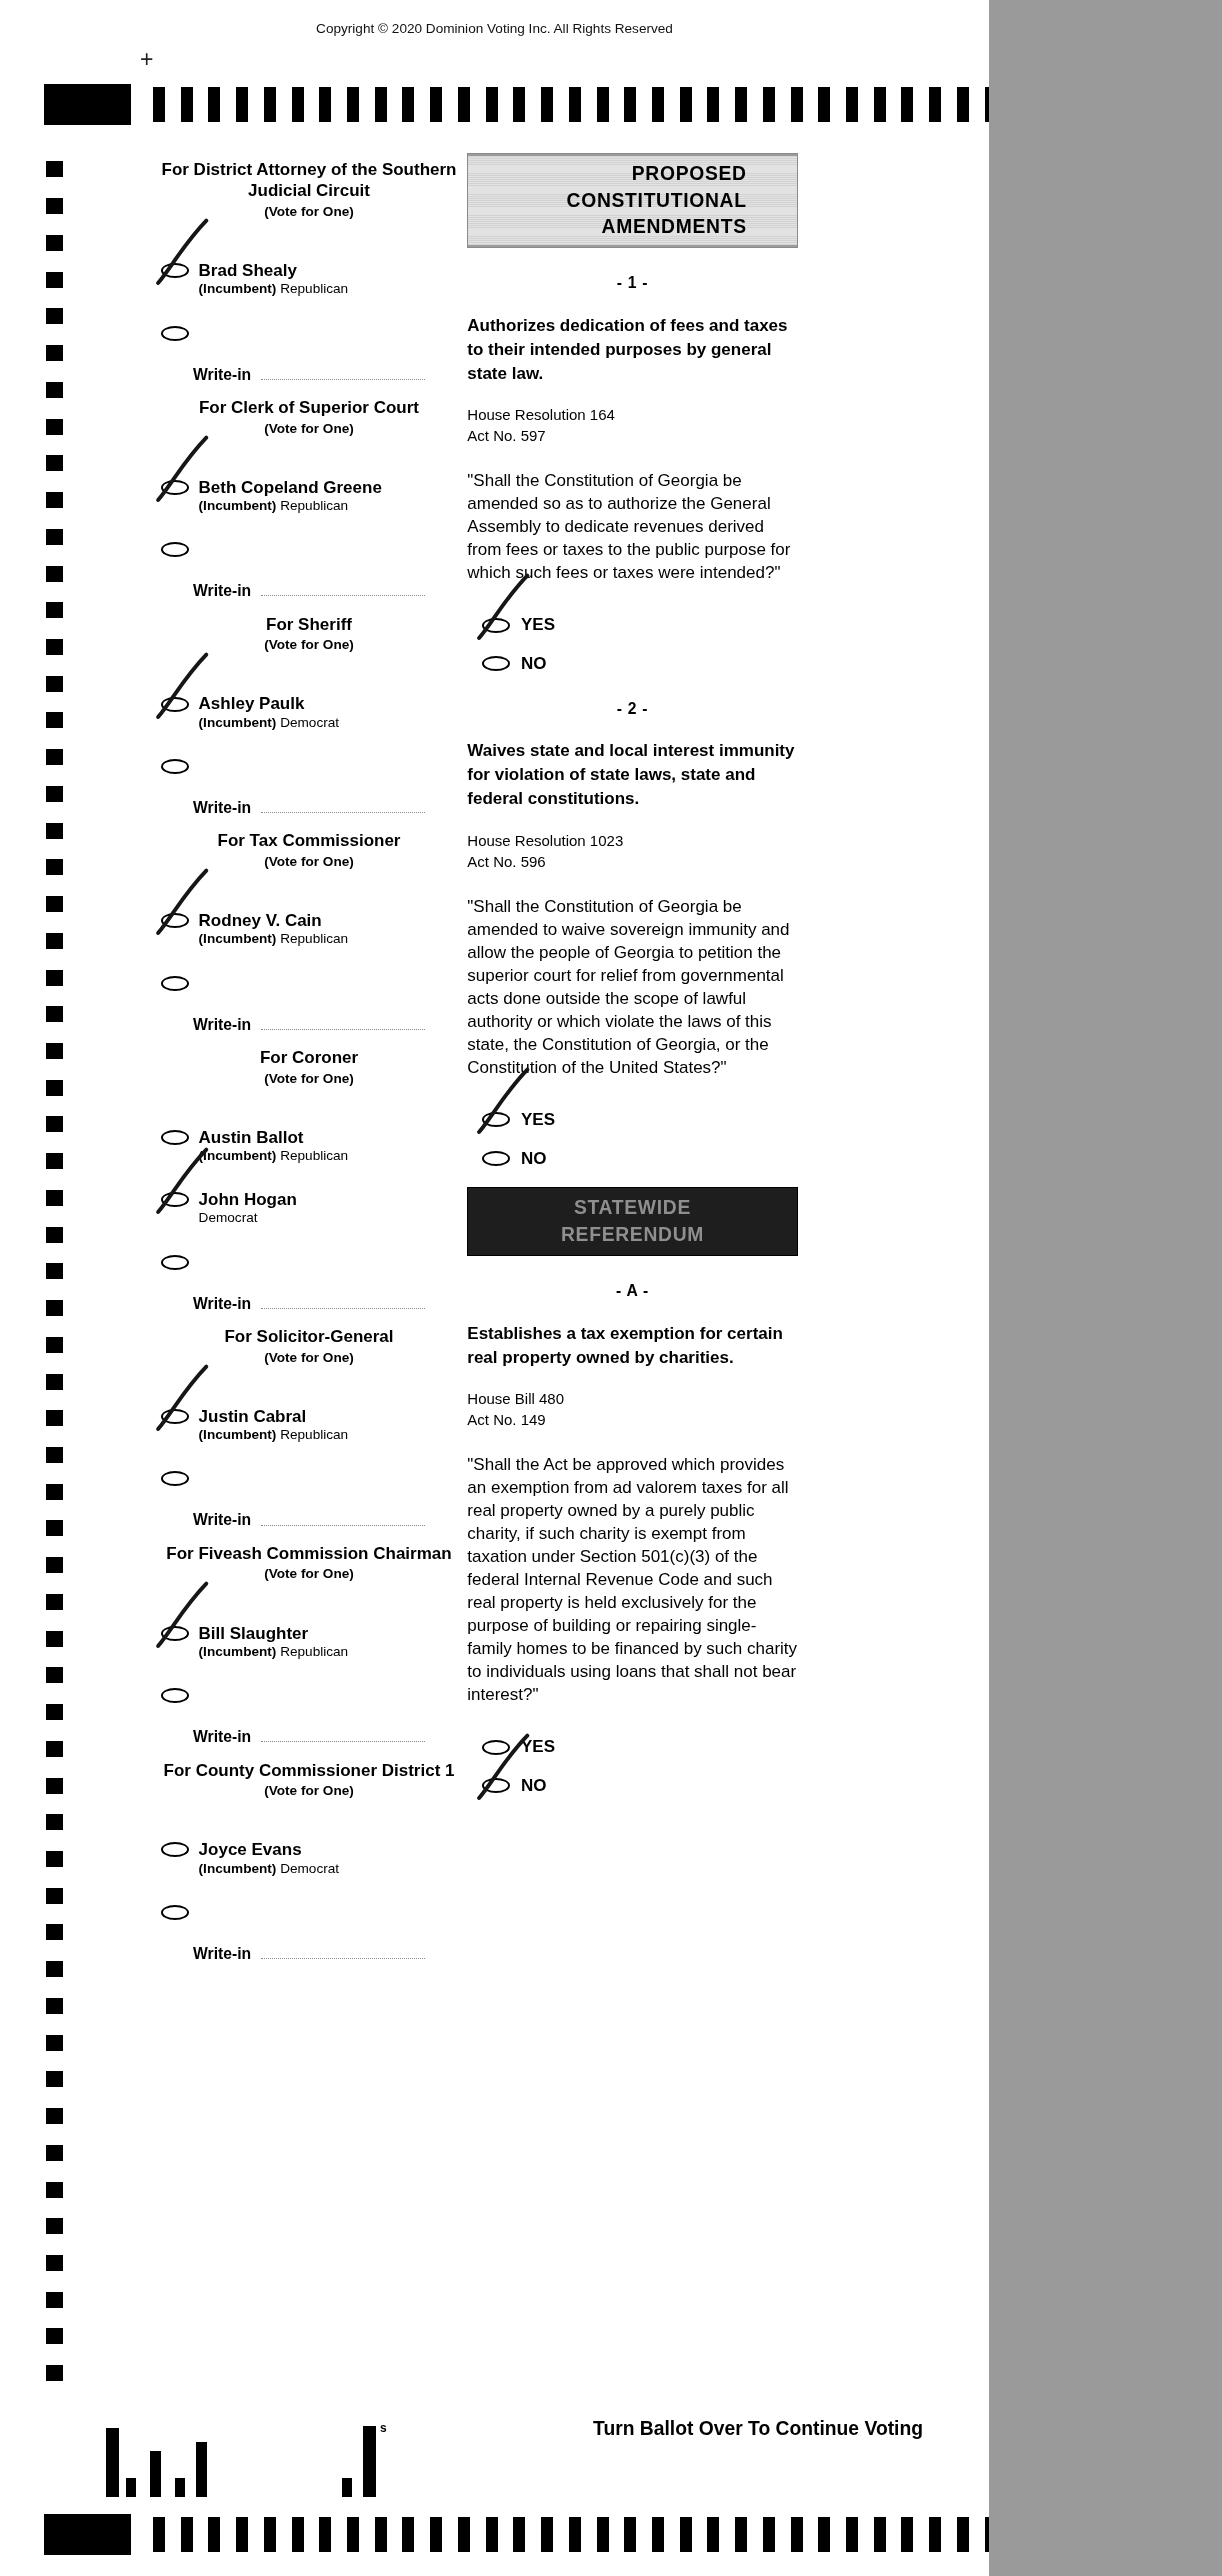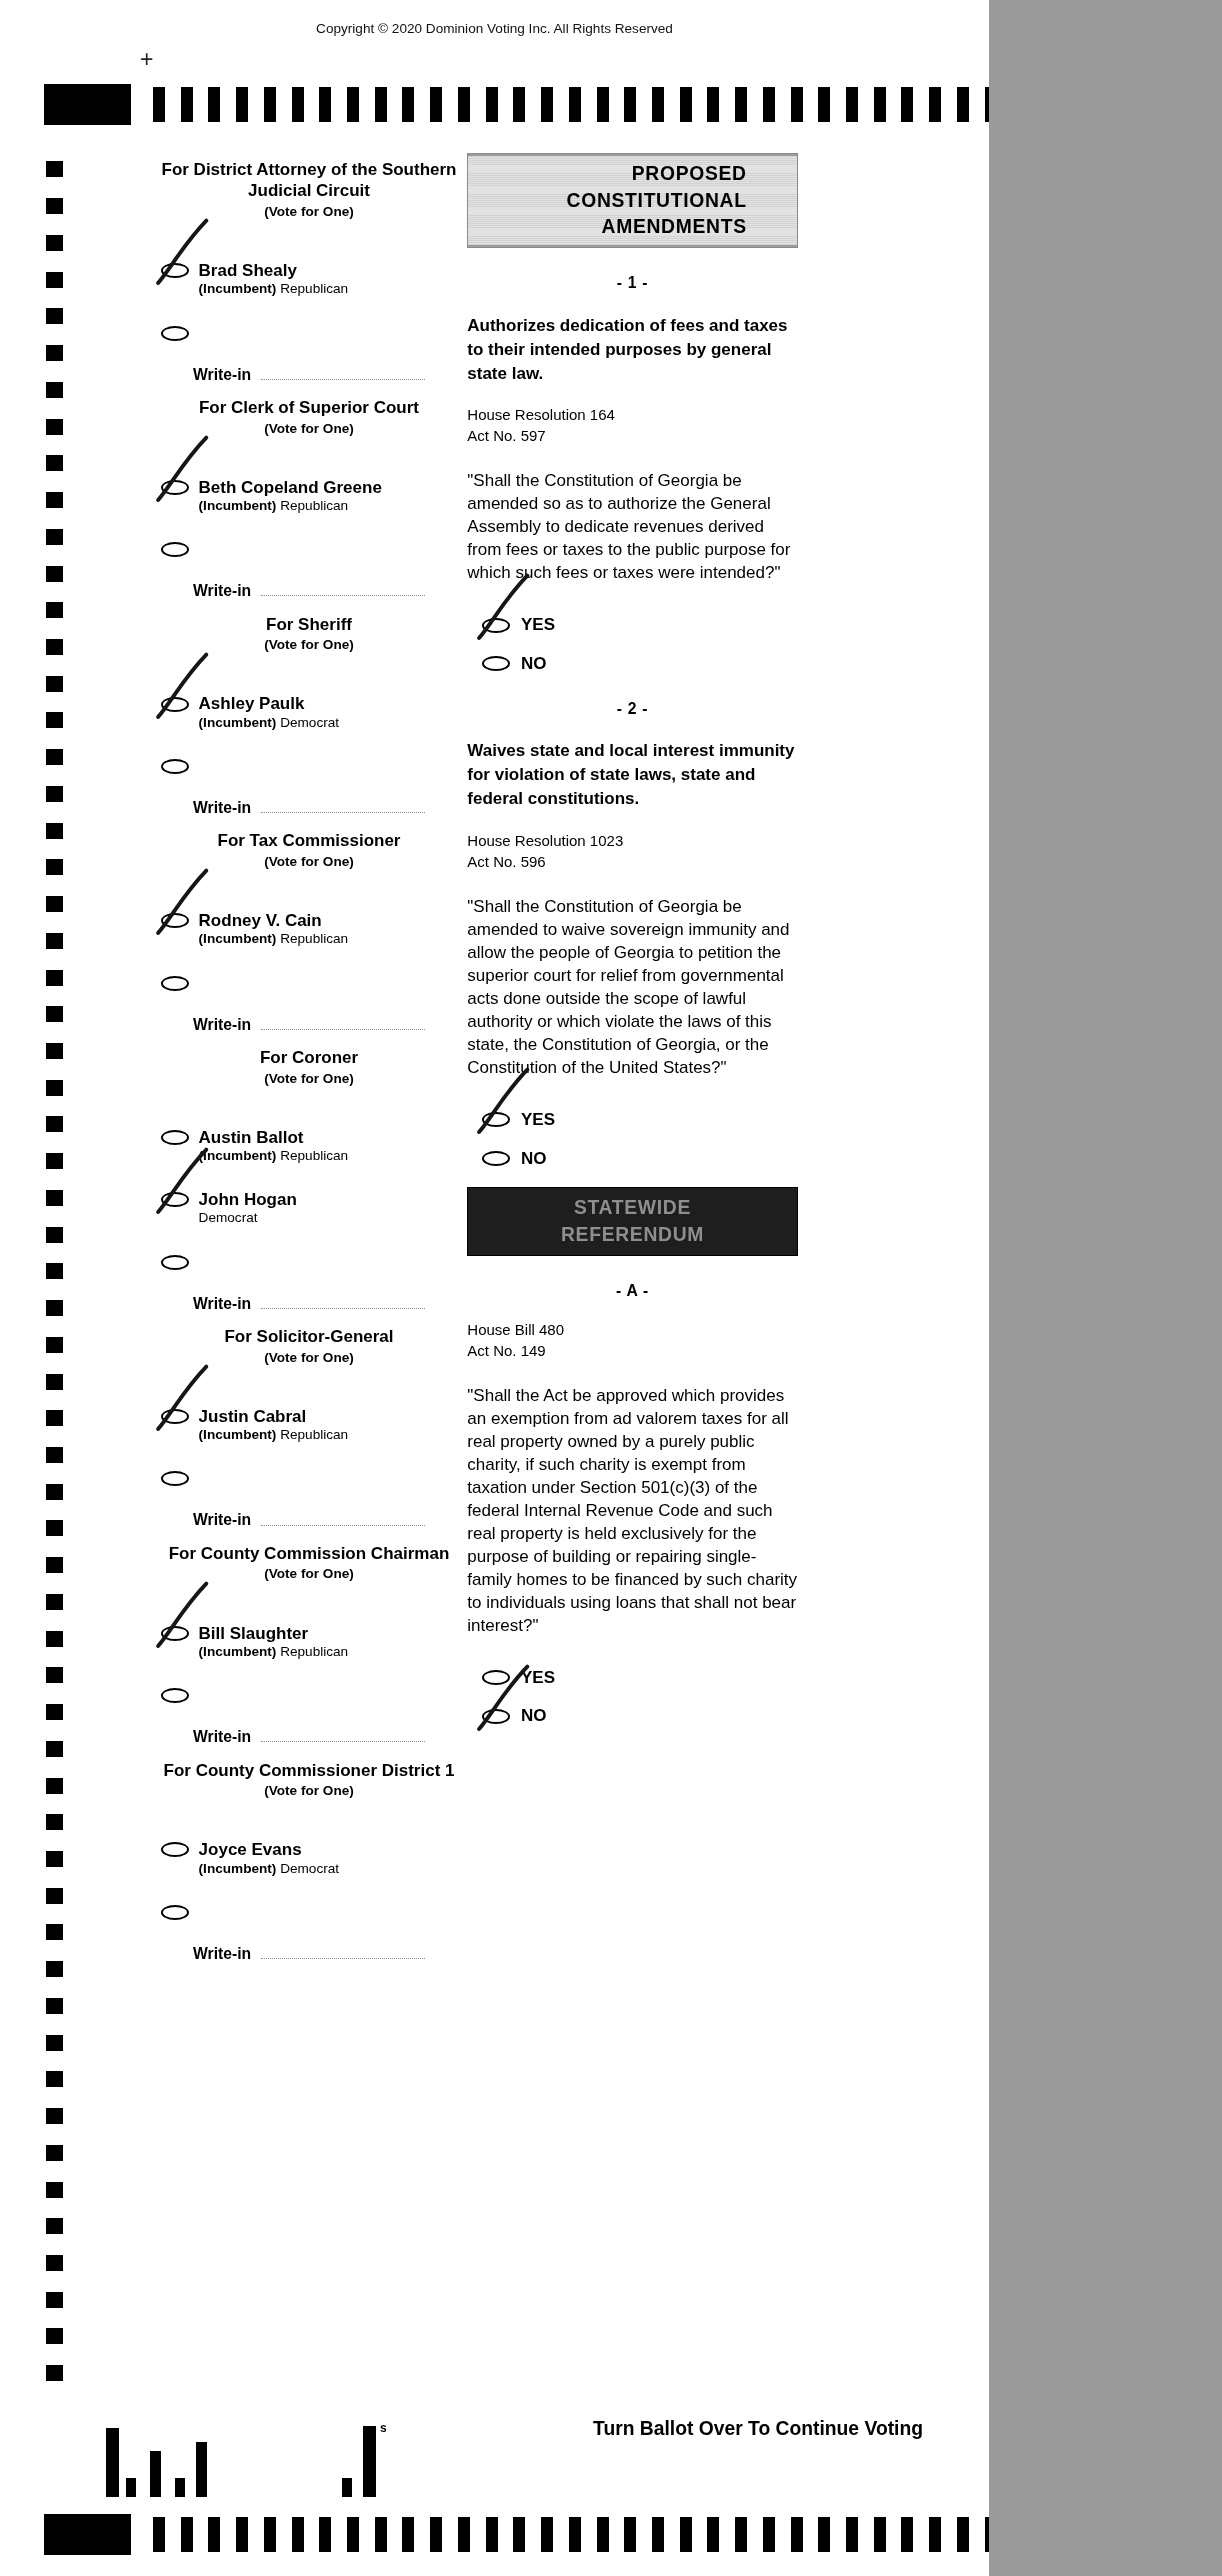--- a/index.html
+++ b/index.html
@@ -289,21 +289,21 @@
       <span class="oval-wrap">
         <span class="oval"></span>
       </span>
     </div>
     <div class="writein-row">
       <span class="wi-label">Write-in</span>
       <span class="wi-line"></span>
     </div>
   </div>
         <div class="contest">
-    <div class="contest-title">For County Commission Chairman</div>
+    <div class="contest-title">For Fiveash Commission Chairman</div>
     <div class="contest-instr">(Vote for One)</div>
     <div class="candidate-list">
             <div class="candidate">
     <span class="oval-wrap">
       <span class="oval"></span>
       <svg class="pen" viewBox="0 0 86 100">
         <path d="M10 93 C 28 72, 46 38, 78 5" fill="none" stroke="#161616" stroke-width="5.5" stroke-linecap="round"></path>
       </svg>
     </span>
     <span class="cand-text">
@@ -409,20 +409,21 @@
   </div>
               </div>
   </div>
           </div>
   </div>
         <div class="section">
     <div class="section-header hdr-dark">STATEWIDE REFERENDUM</div>
     <div class="measure-list">
             <div class="measure">
     <div class="measure-number">- A -</div>
+    <div class="measure-summary">Establishes a tax exemption for certain real property owned by charities.</div>
     <div class="measure-refs">
                 <div>House Bill 480</div>
                 <div>Act No. 149</div>
               </div>
     <div class="measure-question">"Shall the Act be approved which provides an exemption from ad valorem taxes for all real property owned by a purely public charity, if such charity is exempt from taxation under Section 501(c)(3) of the federal Internal Revenue Code and such real property is held exclusively for the purpose of building or repairing single-family homes to be financed by such charity to individuals using loans that shall not bear interest?"</div>
     <div class="option-list">
                 <div class="option">
     <span class="oval-wrap">
       <span class="oval"></span>
 

